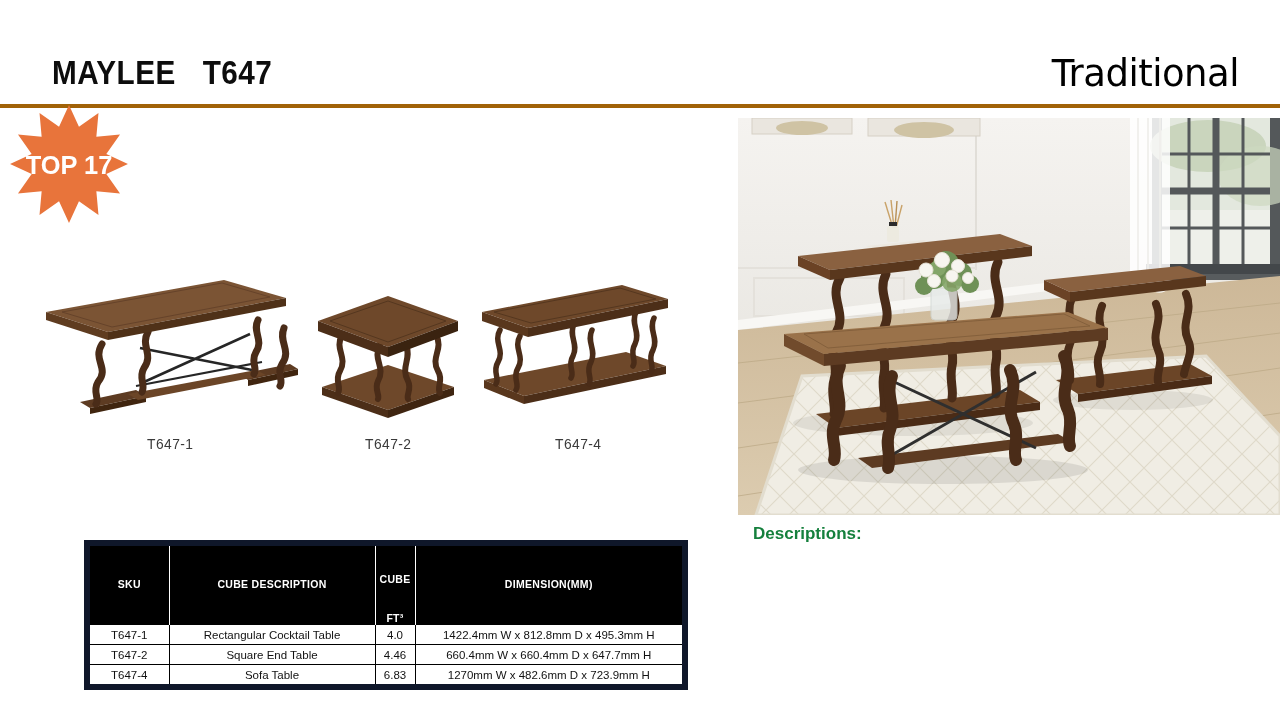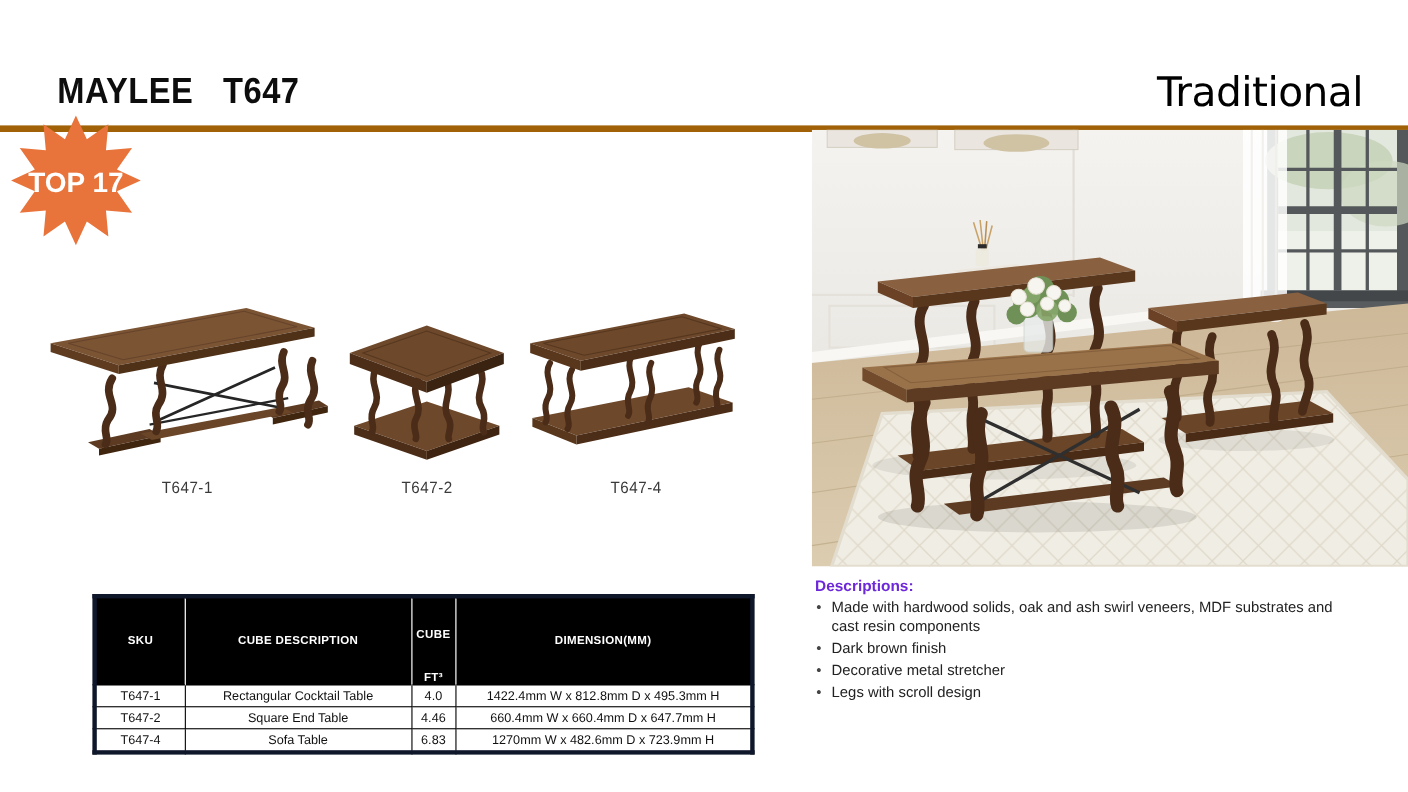--- a/index.html
+++ b/index.html
@@ -3,21 +3,21 @@
 <meta charset="utf-8">
 <style>
   html,body{margin:0;padding:0;}
   body{
     width:1280px;height:720px;position:relative;overflow:hidden;
     background:#ffffff;
     font-family:"Liberation Sans", sans-serif;
     color:#111;
   }
   
-  .header{position:absolute;left:0;top:14px;width:1280px;height:100px;border-bottom:6px solid #a16207;background:#fff;}
+  .header{position:absolute;left:0;top:4px;width:1280px;height:100px;border-bottom:4px solid #a16207;background:#fff;}
   .brand-title{
     position:absolute;left:52px;top:50px;
     font-size:33px;font-weight:600;color:#0d0d0d;
     transform:scaleX(.9);transform-origin:left center;letter-spacing:.5px;white-space:nowrap;
   }
   .brand-title .model{margin-left:30px;}
   .style-title{
     position:absolute;right:41px;top:48px;
     font-family:"DejaVu Sans", sans-serif;
     font-size:37px;font-weight:normal;color:#000;letter-spacing:-.5px;
@@ -29,38 +29,38 @@
     position:absolute;left:40px;top:268px;width:641px;height:184px;
     display:flex;justify-content:space-between;align-items:flex-end;
   }
   .product{display:flex;flex-direction:column;align-items:center;margin:0;}
   .product-caption{
     margin-top:15px;font-size:15px;color:#3a3a3a;letter-spacing:.5px;
     transform:scaleX(.92);white-space:nowrap;
   }
   
   .spec-table-wrap{position:absolute;left:84px;top:540px;}
-  table.spec{border-collapse:collapse;table-layout:fixed;width:598px;border:4px solid #0f172a;}
+  table.spec{border-collapse:collapse;table-layout:fixed;width:598px;border:6px solid #0f172a;}
   table.spec th{
     background:#000;color:#fff;font-size:10.5px;font-weight:bold;
     height:30px;padding:0 2px;letter-spacing:.3px;line-height:1.1;
     border-left:1px solid #fff;vertical-align:middle;
   }
   table.spec th:first-child{border-left:none;}
   table.spec td{
     border:1px solid #000;font-size:11.5px;text-align:center;color:#111;
     height:19px;padding:0 3px;white-space:nowrap;overflow:hidden;
     transform:scaleX(1);
   }
   .cube-head{display:block;line-height:1.05;margin-top:28px;}
   
   .photo{position:absolute;left:738px;top:118px;width:542px;height:397px;}
   
   .descriptions{position:absolute;left:737px;top:524px;width:535px;}
-  .desc-title{font-size:14px;font-weight:bold;color:#6d28d9;margin:0 0 3px 4px;}
+  .desc-title{font-size:17px;font-weight:bold;color:#15803d;margin:0 0 3px 16px;}
   ul.desc-list{list-style:none;margin:0;padding:0;font-size:13.5px;color:#222;line-height:1.34;}
   ul.desc-list li{position:relative;padding-left:19px;margin:0 0 2px 0;max-width:470px;}
   ul.desc-list li::before{content:"\2022";position:absolute;left:5px;color:#444;}
 </style>
 </head>
 <body>
 
 <div class="header">
   <div class="brand-title">
     <span>MAYLEE</span><span class="model">T647</span>
@@ -329,19 +329,13 @@
       <polygon points="46,216 330,194 370,210 86,236" fill="#9a724a"></polygon>
       <polygon points="66,216 326,196 352,208 90,230" fill="none" stroke="#84603c" stroke-width="1"></polygon>
       <polygon points="86,236 370,210 370,222 86,248" fill="#5d3b22"></polygon>
       <polygon points="46,216 86,236 86,248 46,228" fill="#714b2c"></polygon>
     </g>
   </svg>
 </div>
 
 <div class="descriptions">
   <div class="desc-title">Descriptions:</div>
-  <ul class="desc-list">
-    <li>Made with hardwood solids, oak and ash swirl veneers, MDF substrates and cast resin components</li>
-    <li>Dark brown finish</li>
-    <li>Decorative metal stretcher</li>
-    <li>Legs with scroll design</li>
-  </ul>
 </div>
 
 </body></html>

